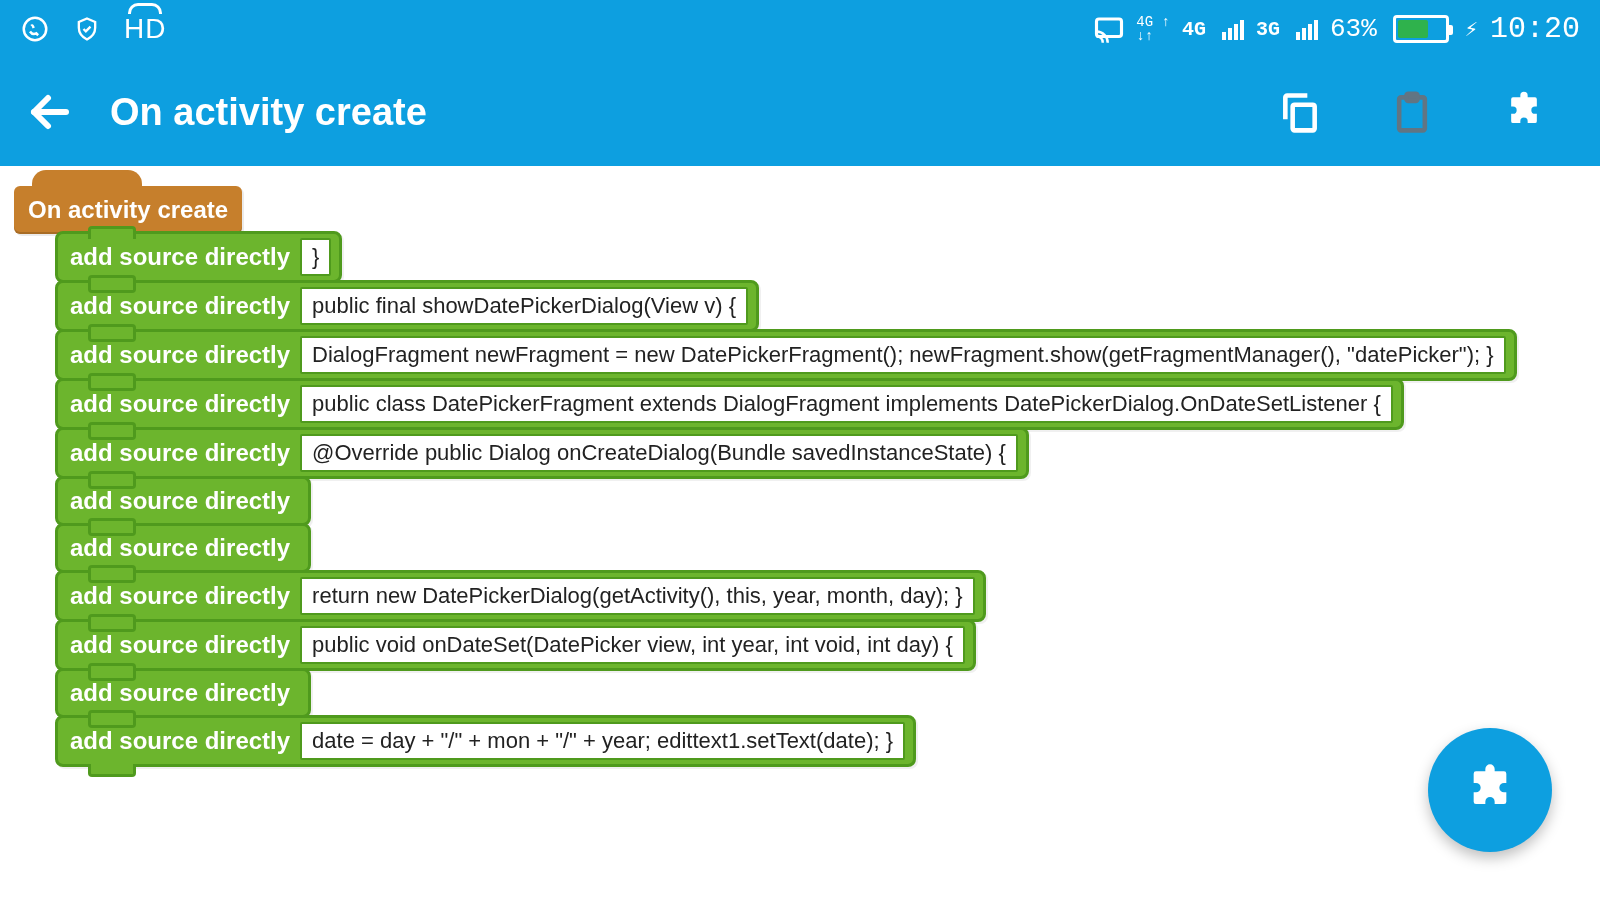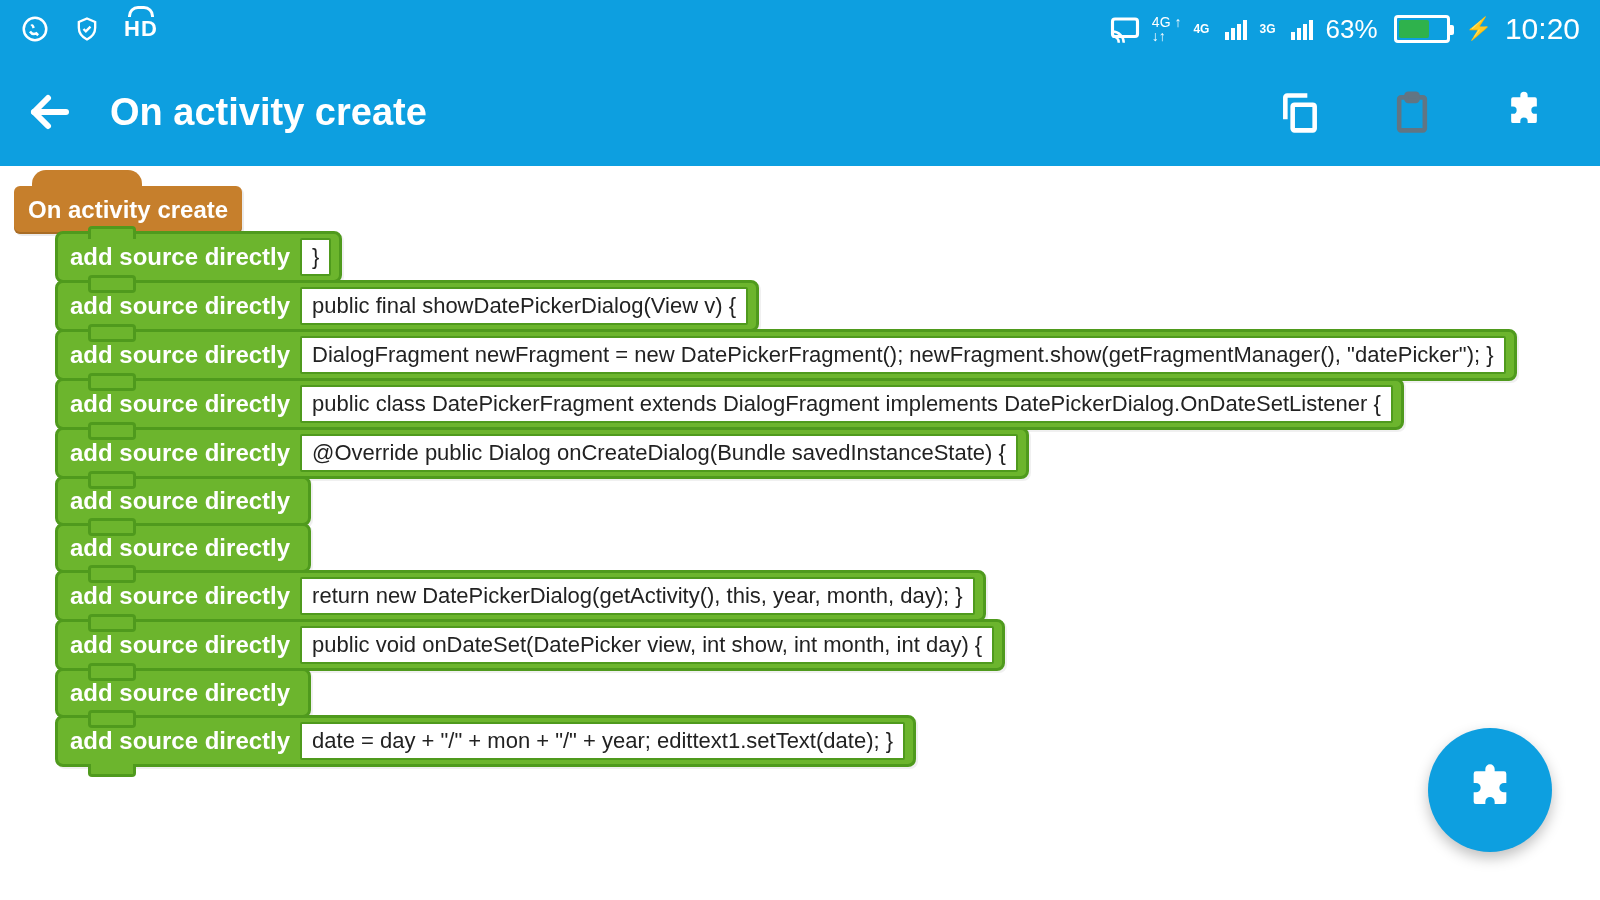--- a/index.html
+++ b/index.html
@@ -9,21 +9,21 @@
   .status-bar {
     background: #0d9fe0;
     height: 58px;
     display: flex;
     align-items: center;
     padding: 0 20px;
     color: #fff;
     justify-content: space-between;
   }
   .status-left { display: flex; align-items: center; gap: 22px; }
-  .status-right { display: flex; align-items: center; gap: 12px; font-size: 26px; font-weight: 500; }
+  .status-right { display: flex; align-items: center; gap: 12px; font-size: 26px; font-weight: 500; font-family: Liberation Mono, monospace; }
   .status-icon { width: 30px; height: 30px; display: flex; align-items: center; justify-content: center; }
   
   
   .app-bar {
     background: #0d9fe0;
     height: 108px;
     display: flex;
     align-items: center;
     padding: 0 20px;
     color: #fff;
@@ -143,31 +143,31 @@
   }
   .battery::after {
     content:""; position:absolute; right:-7px; top:7px;
     width:4px; height:10px; background:#fff; border-radius:0 2px 2px 0;
   }
   .battery-fill {
     position:absolute; left:2px; top:2px; bottom:2px;
     background:#2fb24c; border-radius:2px;
   }
   
-  .hd-badge { font-weight:700; font-size:22px; letter-spacing:1px; position:relative; }
+  .hd-badge { font-weight:400; font-size:28px; letter-spacing:1px; position:relative; }
   .hd-badge::before { content:""; position:absolute; top:-10px; left:4px; right:4px; height:8px;
     border:3px solid #fff; border-bottom:none; border-radius:10px 10px 0 0;}
   
   .sig-bars { display:inline-flex; align-items:flex-end; gap:2px; height:22px;}
   .sig-bars span { width:4px; background:#fff; }
   .sig-bars span:nth-child(1){height:8px;}
   .sig-bars span:nth-child(2){height:12px;}
   .sig-bars span:nth-child(3){height:16px;}
   .sig-bars span:nth-child(4){height:20px;}
-  .sig-label { font-size:12px; font-weight:700; margin-right:4px;}
+  .sig-label { font-size:20px; font-weight:700; margin-right:4px;}
 </style>
 </head>
 <body>
 
 <div class="status-bar">
   <div class="status-left">
     <span class="status-icon">
       <svg viewBox="0 0 24 24" width="30" height="30" fill="none" stroke="#fff" stroke-width="2">
           <circle cx="12" cy="12" r="9"></circle>
           <path d="M8 14c1 1.5 3 2.5 5 1.5l1.5 1.5"></path>
@@ -276,21 +276,21 @@
       </div>
       <div class="src-block">
         <span class="src-label">add source directly</span>
       </div>
       <div class="src-block">
         <span class="src-label">add source directly</span>
         <span class="src-input">return new DatePickerDialog(getActivity(), this, year, month, day); }</span>
       </div>
       <div class="src-block">
         <span class="src-label">add source directly</span>
-        <span class="src-input">public void onDateSet(DatePicker view, int show, int month, int day) {</span>
+        <span class="src-input">public void onDateSet(DatePicker view, int year, int void, int day) {</span>
       </div>
       <div class="src-block">
         <span class="src-label">add source directly</span>
       </div>
       <div class="src-block">
         <span class="src-label">add source directly</span>
         <span class="src-input">date = day + "/" + mon + "/" + year; edittext1.setText(date); }</span>
       </div>
     </div>
   

